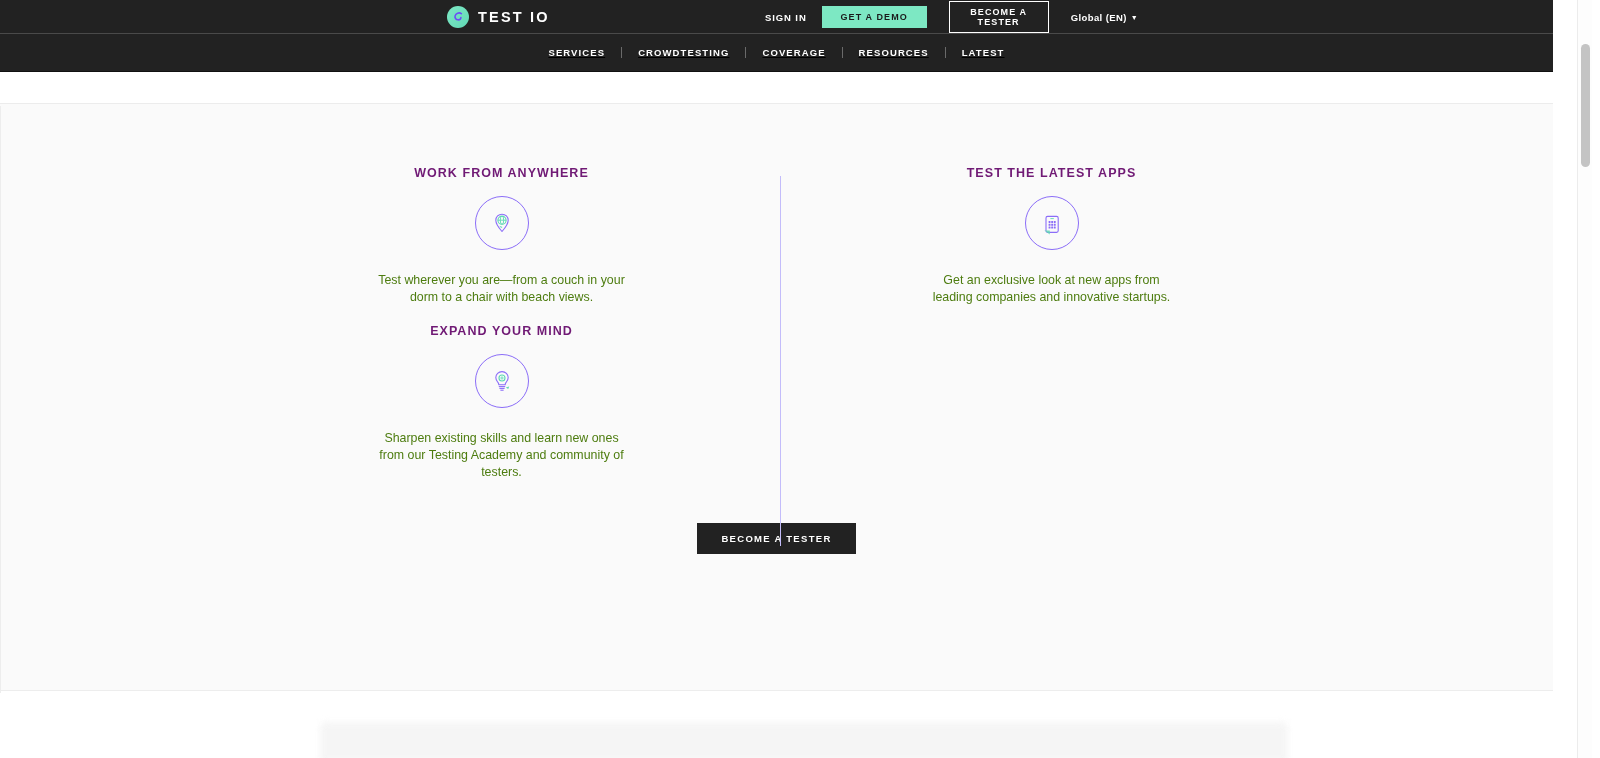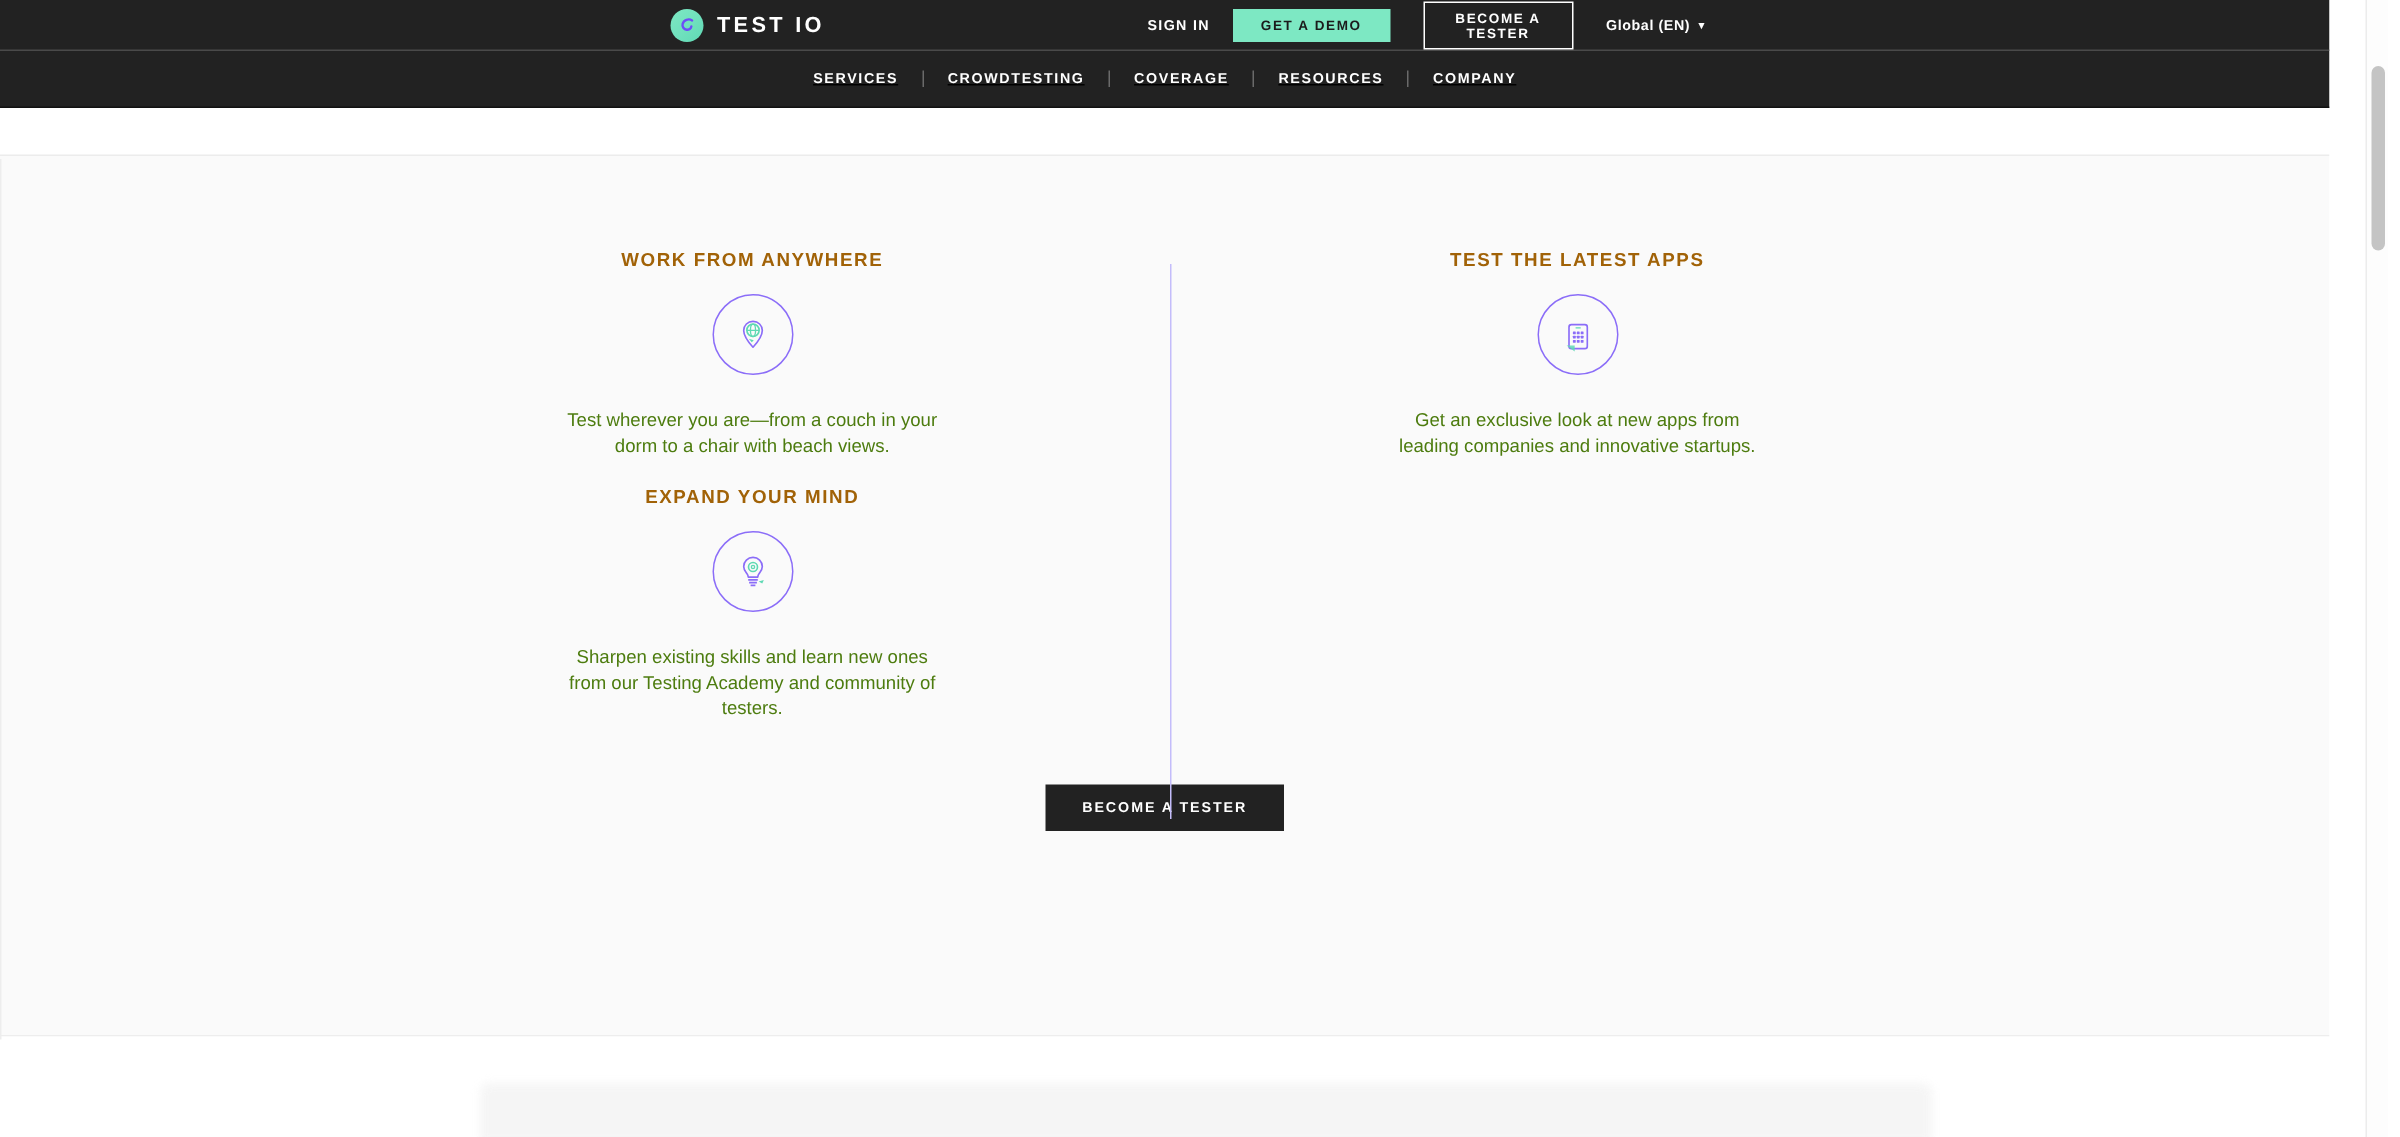--- a/index.html
+++ b/index.html
@@ -172,21 +172,21 @@
     display: grid;
     grid-template-columns: 1fr 1fr;
     column-gap: 0;
     row-gap: 18px;
   }
   .card {
     text-align: center;
     padding: 0 60px;
   }
   .card-title {
-    color: #a16207;
+    color: #701a75;
     font-size: 12.5px;
     font-weight: 700;
     letter-spacing: 1.05px;
     margin-bottom: 16px;
   }
   .icon-circle {
     width: 54px; height: 54px;
     border-radius: 50%;
     border: 1.4px solid #8b6df8;
     margin: 0 auto 22px auto;
@@ -293,21 +293,21 @@
 
     <div class="mainnav">
       <span class="nav-item">SERVICES</span>
       <span class="nav-sep"></span>
       <span class="nav-item">CROWDTESTING</span>
       <span class="nav-sep"></span>
       <span class="nav-item">COVERAGE</span>
       <span class="nav-sep"></span>
       <span class="nav-item">RESOURCES</span>
       <span class="nav-sep"></span>
-      <span class="nav-item">COMPANY</span>
+      <span class="nav-item">LATEST</span>
     </div>
 
     <div class="white-band"></div>
 
     <div class="features-section">
       <div class="grid-wrap">
 
         <div class="divider-v"></div>
 
         <div class="grid">

